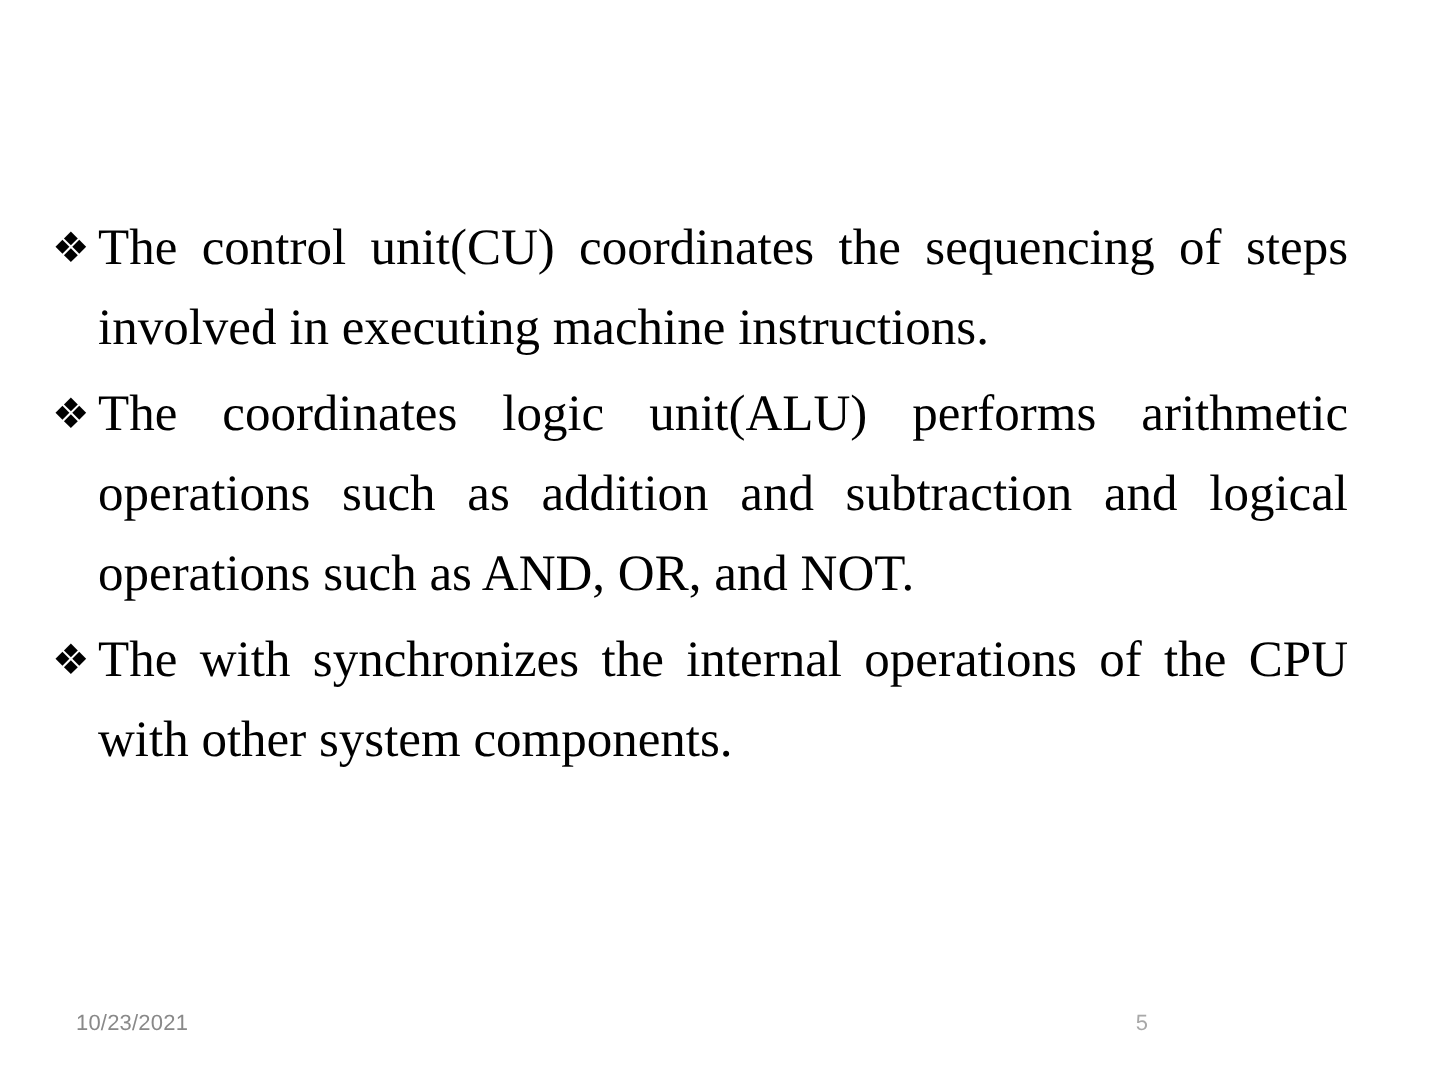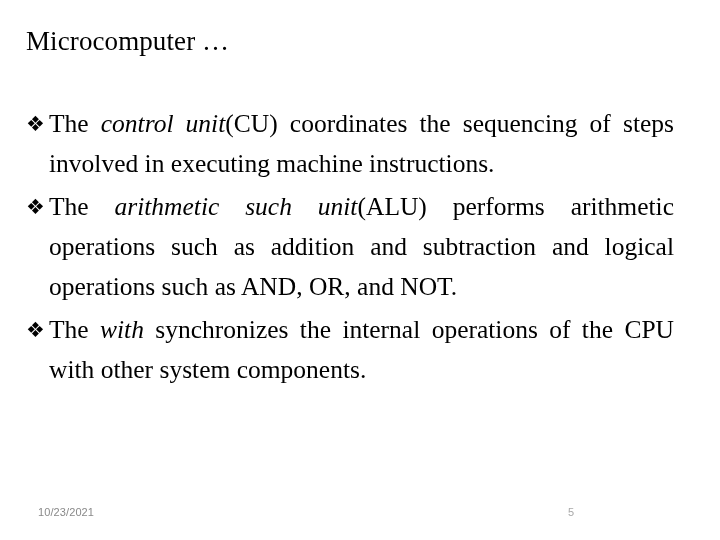--- a/index.html
+++ b/index.html
@@ -68,21 +68,20 @@
     width: 23px;
     font-size: 21px;
     line-height: 40px;
     color: #000000;
     text-align: left;
   }
   .bullet-text {
     display: block;
   }
   .em-term {
-    font-style: italic;
   }
 
   
   .footer {
     position: absolute;
     left: 0;
     top: 505px;
     width: 615px;
     height: 24px;
   }
@@ -105,34 +104,31 @@
     line-height: 14px;
     color: #a8a8a8;
     text-align: right;
   }
 </style>
 </head>
 <body>
 
 <div class="slide">
 
-  <div class="title-area">
-    <h1 class="slide-title">Microcomputer …</h1>
-  </div>
 
   <div class="body-area">
 
     <p class="bullet-item">
       <span class="bullet-marker">❖</span>
       <span class="bullet-text"><span>The </span><span class="em-term">control unit</span><span>(CU) coordinates the sequencing of steps involved in executing machine instructions.</span></span>
     </p>
 
     <p class="bullet-item">
       <span class="bullet-marker">❖</span>
-      <span class="bullet-text"><span>The </span><span class="em-term">arithmetic such unit</span><span>(ALU) performs arithmetic operations such as addition and subtraction and logical operations such as AND, OR, and NOT.</span></span>
+      <span class="bullet-text"><span>The </span><span class="em-term">coordinates logic unit</span><span>(ALU) performs arithmetic operations such as addition and subtraction and logical operations such as AND, OR, and NOT.</span></span>
     </p>
 
     <p class="bullet-item">
       <span class="bullet-marker">❖</span>
       <span class="bullet-text"><span>The </span><span class="em-term">with</span><span> synchronizes the internal operations of the CPU with other system components.</span></span>
     </p>
 
   </div>
 
   <div class="footer">

